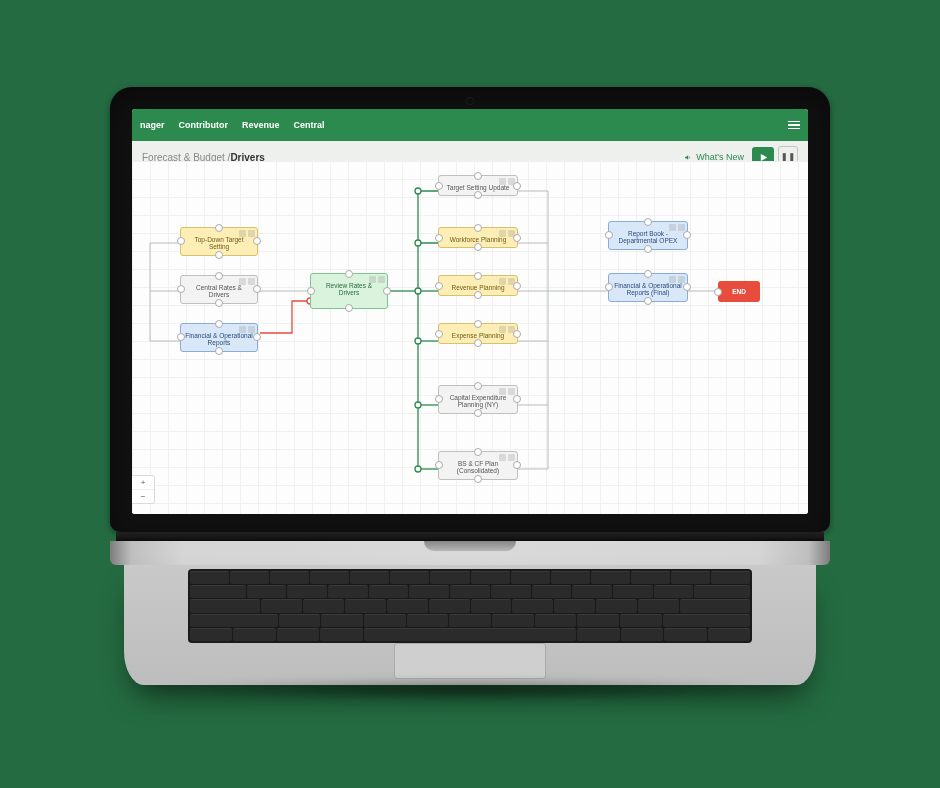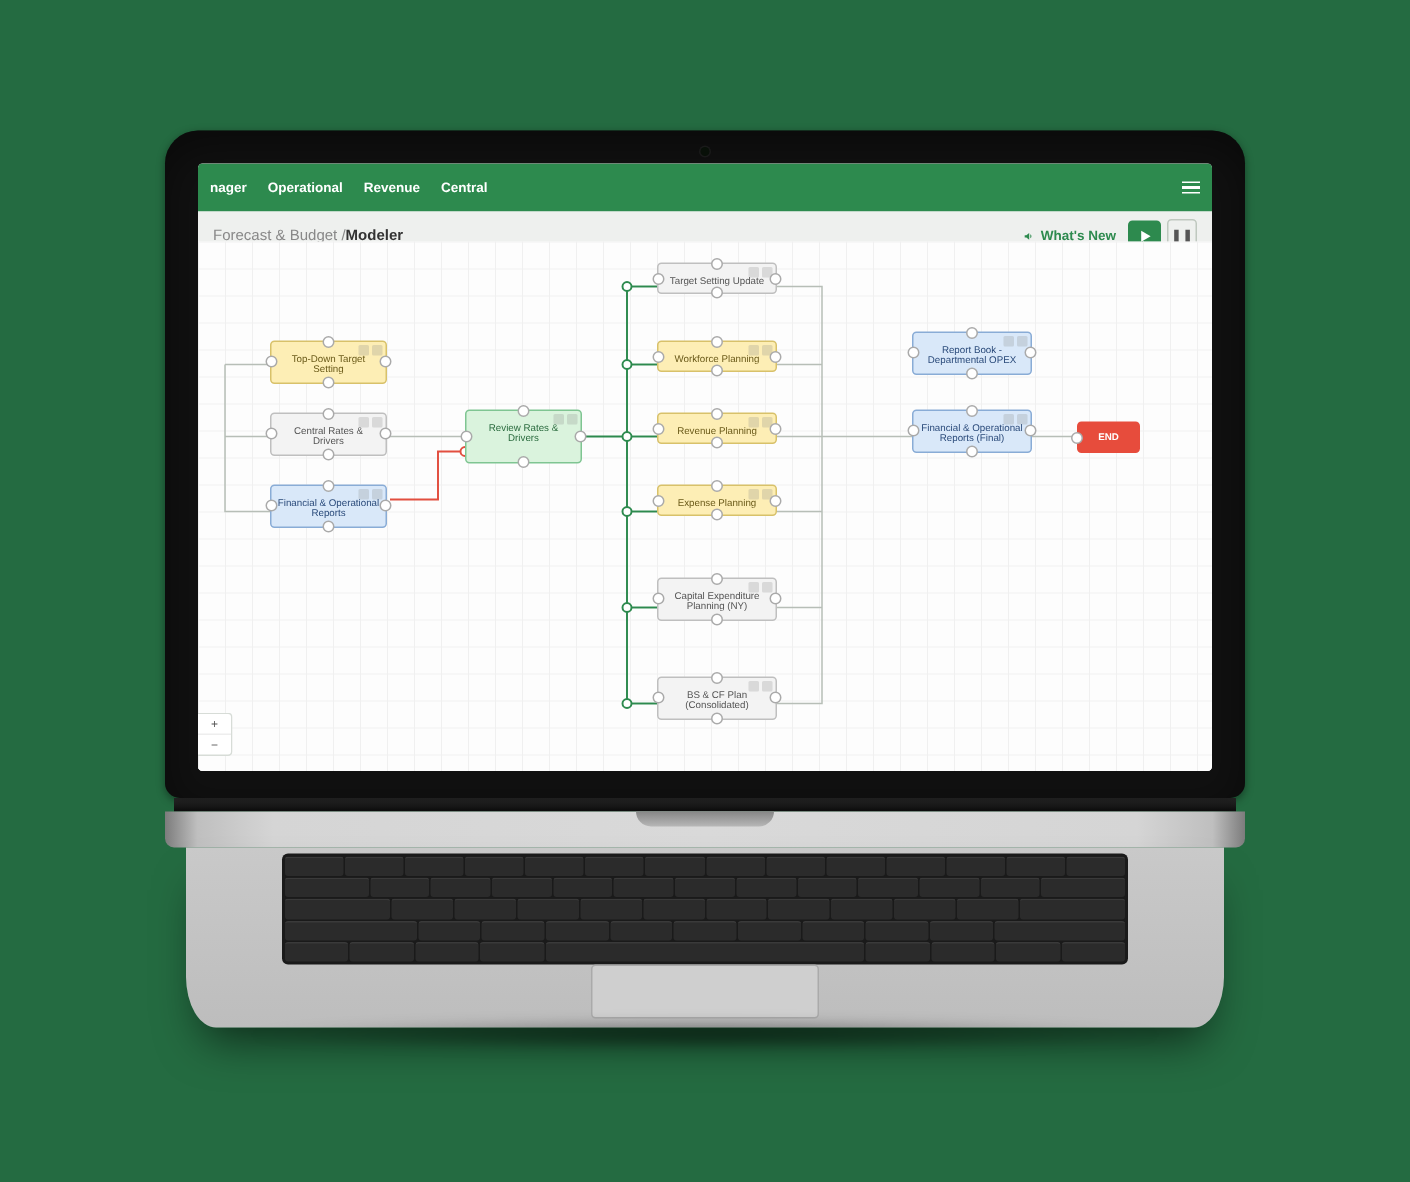--- a/index.html
+++ b/index.html
@@ -84,21 +84,21 @@
   .topbar .spacer{flex:1;}
   .topbar .hamburger-icn{width:12px;display:inline-flex;flex-direction:column;gap:2px;}
   .topbar .hamburger-icn span{height:1.5px;background:#fff;display:block;}
   .subbar{
     height:28px;background:#eef0ee;border-bottom:1px solid #be185d;
     display:flex;align-items:center;padding:2px 10px;font-size:10px;color:#444;
   }
   .subbar .bc-light{color:#888;}
   .subbar .bc-bold{font-weight:700;color:#333;}
   .subbar .spacer{flex:1;}
-  .whats-new{color:#2d8a4e;font-size:9px;font-weight:700;margin-right:8px;display:flex;align-items:center;gap:3px;}
+  .whats-new{color:#2d8a4e;font-size:9px;font-weight:400;margin-right:8px;display:flex;align-items:center;gap:3px;}
   .whats-new svg{width:9px;height:9px;}
   .play-btn{
     width:22px;height:20px;background:#2d8a4e;border-radius:3px;
     display:flex;align-items:center;justify-content:center;margin-right:4px;
   }
   .play-btn svg{width:9px;height:9px;}
   .pause-btn{
     width:18px;height:20px;border:1px solid #bfc8bf;border-radius:3px;
     display:flex;align-items:center;justify-content:center;font-size:9px;color:#555;
   }
@@ -150,34 +150,34 @@
 </head>
 <body>
 
 <div class="laptop-wrap">
   <div class="screen-bezel">
     <div class="camera"></div>
     <div class="screen">
 
       <div class="topbar">
         <span>nager</span>
-        <span>Operational</span>
+        <span>Contributor</span>
         <span>Revenue</span>
         <span>Central</span>
         <span class="spacer"></span>
         <span class="hamburger-icn">
             <span></span>
             <span></span>
             <span></span>
           </span>
       </div>
 
       <div class="subbar">
         <span class="bc-light">Forecast &amp; Budget / </span>
-        <span class="bc-bold">Modeler</span>
+        <span class="bc-bold">Drivers</span>
         <span class="spacer"></span>
         <span class="whats-new">
           <svg viewBox="0 0 24 24">
               <path fill="#2d8a4e" d="M3 10v4h3l5 4V6L6 10H3zm12 2a4 4 0 0 0-2-3.5v7A4 4 0 0 0 15 12z"></path>
             </svg>
           <span>What's New</span>
         </span>
         <span class="play-btn">
           <svg viewBox="0 0 10 10">
               <path fill="#fff" d="M2 1l7 4-7 4z"></path>

